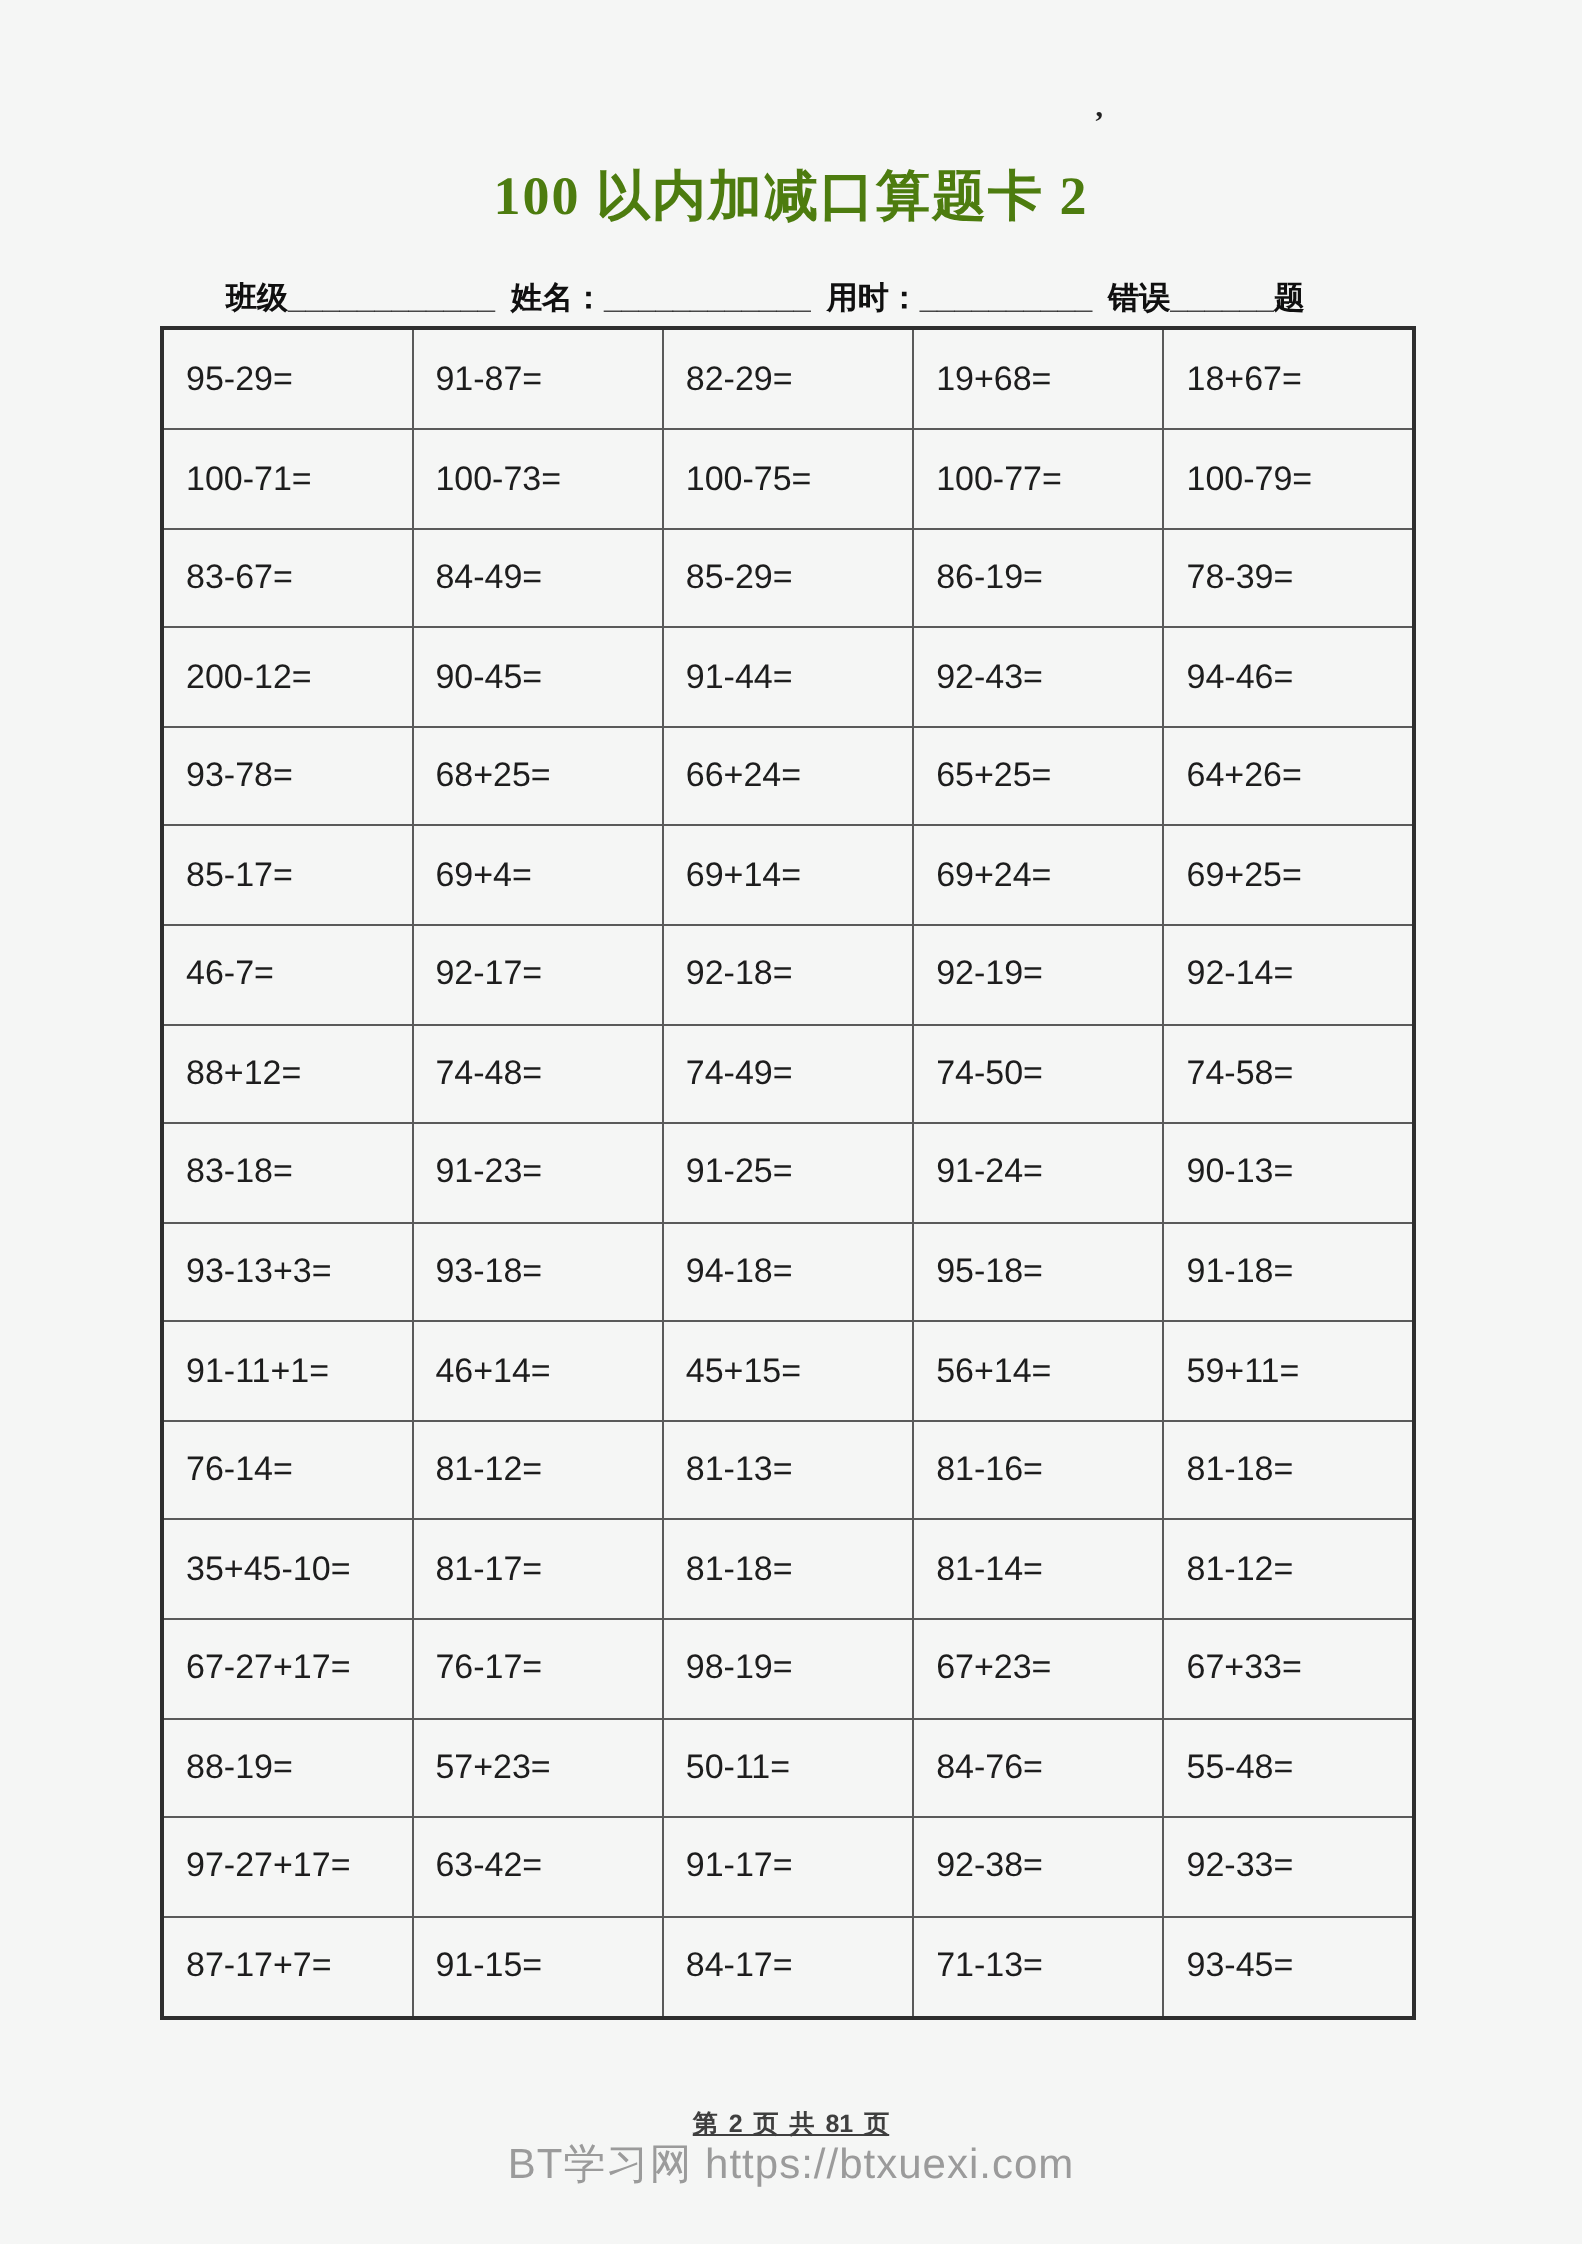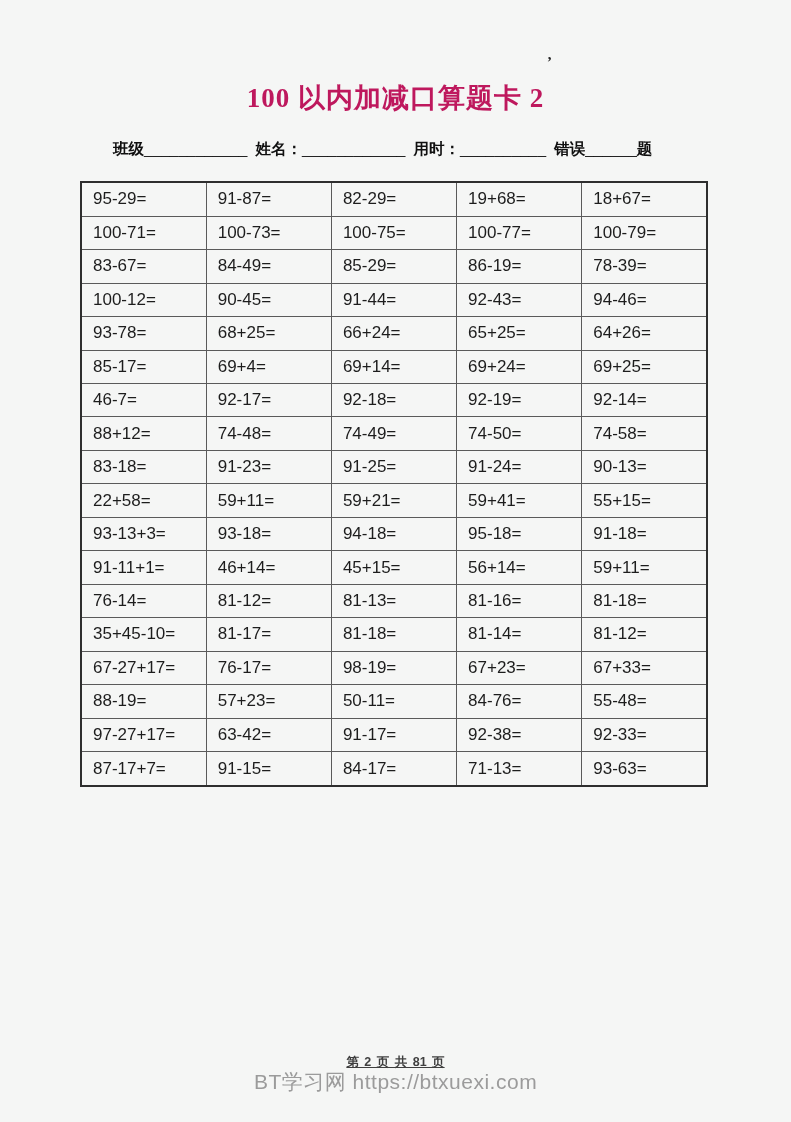--- a/index.html
+++ b/index.html
@@ -18,39 +18,38 @@
     position: absolute; top: 54px; left: 547px;
     font: bold 15px "Liberation Serif", "DejaVu Serif", serif;
     color: #222;
   }
   .title {
     position: absolute; top: 80px; left: 0; width: 100%;
     margin: 0;
     text-align: center;
     font: bold 27px "Liberation Serif", "DejaVu Serif", serif;
     letter-spacing: 1px;
-    color: #be185d;
+    color: #4d7c0f;
   }
   .meta-line {
     position: absolute; top: 139px; left: 80px; width: 628px;
     box-sizing: border-box;
     padding-left: 33px;
     white-space: nowrap;
     font: bold 15.5px "Liberation Sans", "DejaVu Sans", sans-serif;
     color: #101010;
   }
-  .meta-line .blank { font-weight: normal; }
+  .meta-line .blank { font-weight: bold; }
   .meta-line .gap { margin-right: 8px; }
   table.problems {
     position: absolute; top: 163px; left: 80px;
-    width: 628px; height: 606px;
+    width: 628px; height: 847px;
     border-collapse: collapse;
     table-layout: fixed;
     border: 2px solid var(--frame, #2e2e2e);
-    margin-top: 18px;
   }
   table.problems td {
     border: 1px solid var(--line, #5a5a5a);
     font: 17px "Liberation Sans", "DejaVu Sans", sans-serif;
     color: var(--ink, #1d1d1d);
     padding: 0 0 0 11px;
     vertical-align: middle;
     overflow: hidden;
   }
   .footer-page {
@@ -99,21 +98,21 @@
           <td>100-79=</td>
         </tr>
         <tr>
           <td>83-67=</td>
           <td>84-49=</td>
           <td>85-29=</td>
           <td>86-19=</td>
           <td>78-39=</td>
         </tr>
         <tr>
-          <td>100-12=</td>
+          <td>200-12=</td>
           <td>90-45=</td>
           <td>91-44=</td>
           <td>92-43=</td>
           <td>94-46=</td>
         </tr>
         <tr>
           <td>93-78=</td>
           <td>68+25=</td>
           <td>66+24=</td>
           <td>65+25=</td>
@@ -141,27 +140,20 @@
           <td>74-58=</td>
         </tr>
         <tr>
           <td>83-18=</td>
           <td>91-23=</td>
           <td>91-25=</td>
           <td>91-24=</td>
           <td>90-13=</td>
         </tr>
         <tr>
-          <td>22+58=</td>
-          <td>59+11=</td>
-          <td>59+21=</td>
-          <td>59+41=</td>
-          <td>55+15=</td>
-        </tr>
-        <tr>
           <td>93-13+3=</td>
           <td>93-18=</td>
           <td>94-18=</td>
           <td>95-18=</td>
           <td>91-18=</td>
         </tr>
         <tr>
           <td>91-11+1=</td>
           <td>46+14=</td>
           <td>45+15=</td>
@@ -201,21 +193,21 @@
           <td>63-42=</td>
           <td>91-17=</td>
           <td>92-38=</td>
           <td>92-33=</td>
         </tr>
         <tr>
           <td>87-17+7=</td>
           <td>91-15=</td>
           <td>84-17=</td>
           <td>71-13=</td>
-          <td>93-63=</td>
+          <td>93-45=</td>
         </tr>
       </tbody>
   </table>
 
   <div class="footer-page">第 2 页 共 81 页</div>
   <div class="footer-site">BT学习网 https://btxuexi.com</div>
 
 </div>
 
 </body></html>

